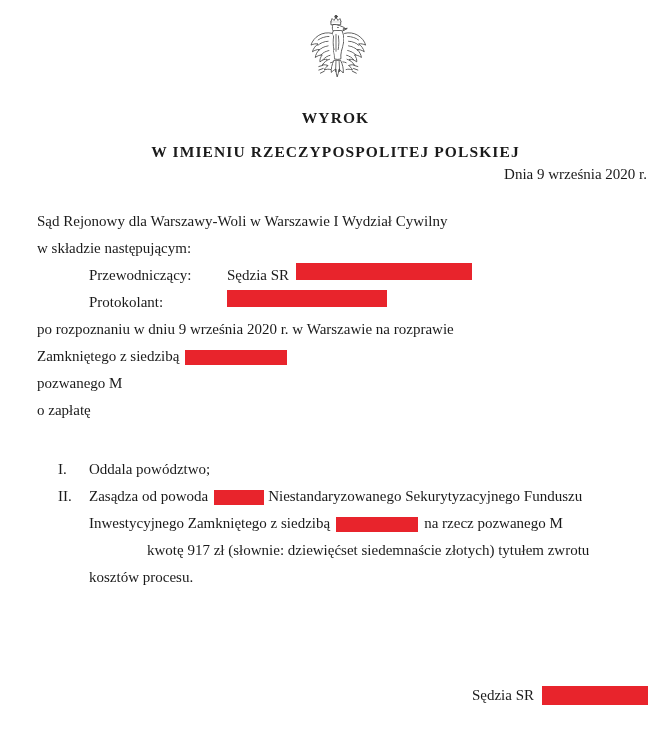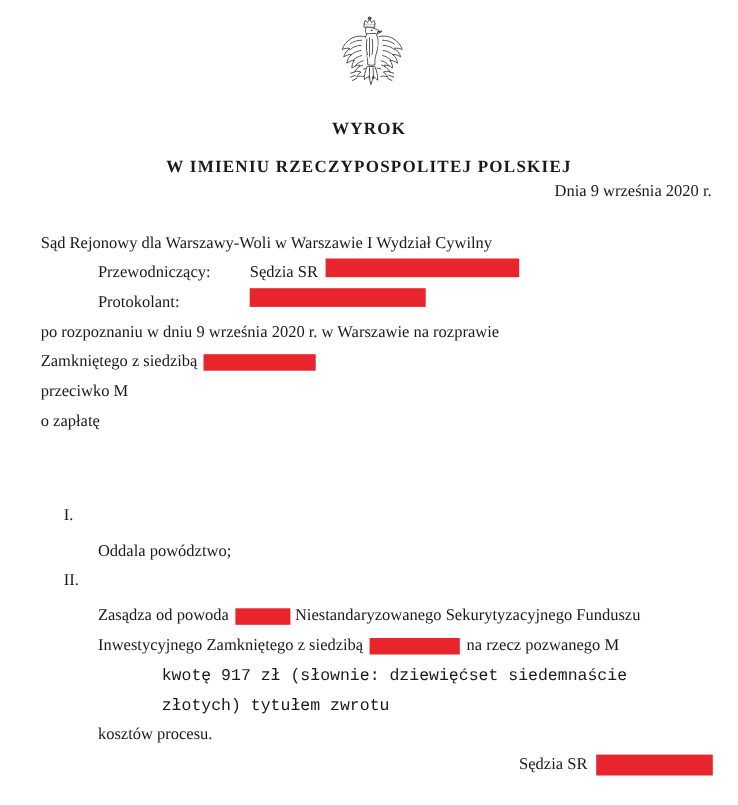--- a/index.html
+++ b/index.html
@@ -126,24 +126,23 @@
     margin-bottom: 0;
   }
   .op-num {
     width: 52px;
     flex: 0 0 52px;
     padding-left: 21px;
     box-sizing: border-box;
   }
   .op-text {
     flex: 1 1 auto;
-    margin-top: 32px;
   }
   .op-text p { margin: 0; line-height: 27px; }
-  .op-hang { padding-left: 58px; font-family: Liberation Mono, monospace; }
+  .op-hang { padding-left: 58px; }
 
   
   .signature {
     position: absolute;
     right: 23px;
     top: 686px;
     font-size: 15px;
     display: flex;
     align-items: center;
     gap: 8px;
@@ -219,20 +218,21 @@
   <div class="title-block">
     <div class="title-line-1">WYROK</div>
     <div class="title-line-2">W  IMIENIU  RZECZYPOSPOLITEJ  POLSKIEJ</div>
   </div>
 
   <div class="date-line">Dnia 9 września 2020 r.</div>
 
   <div class="body-block">
 
     <p>Sąd Rejonowy dla Warszawy-Woli w Warszawie I Wydział Cywilny</p>
+    <p>w składzie następującym:</p>
 
     <div class="compose-row indent-1">
       <span class="compose-label">Przewodniczący:</span>
       <span class="compose-value">
         <span class="nowrap">Sędzia SR</span>
         <span class="redact redact-tall" style="width: 176px; margin-left: 7px; background: rgb(232, 36, 44);"></span>
       </span>
     </div>
 
     <div class="compose-row indent-1">
@@ -242,21 +242,21 @@
       </span>
     </div>
 
     <p>po rozpoznaniu w dniu 9 września 2020 r. w Warszawie na rozprawie</p>
 
 
     <p>
       <span>Zamkniętego z siedzibą</span><span class="redact" style="width: 102px; margin-left: 6px; background: rgb(232, 36, 44);"></span>
     </p>
 
-    <p>przeciwko M</p>
+    <p>pozwanego M</p>
     <p>o zapłatę</p>
   </div>
 
   <div class="operative">
 
     <div class="op-item">
       <span class="op-num">I.</span>
       <span class="op-text">Oddala powództwo;</span>
     </div>
 

